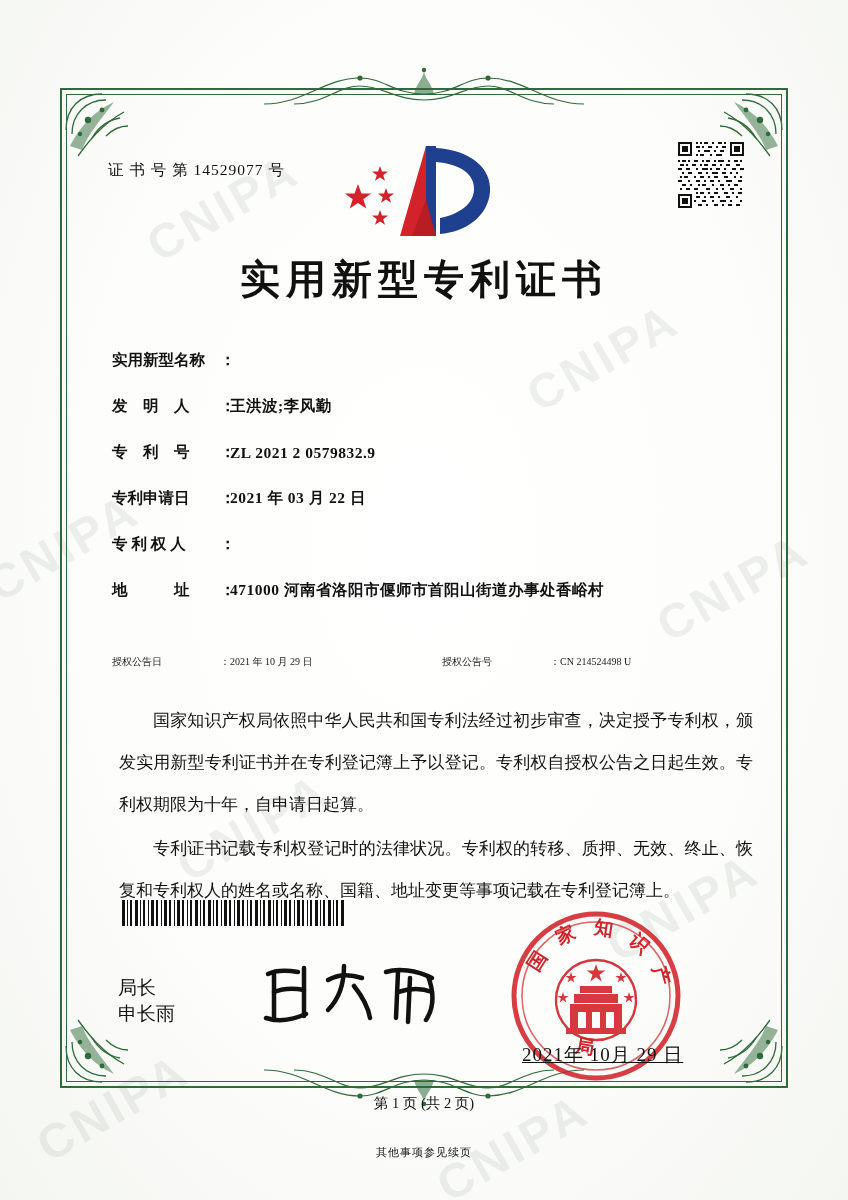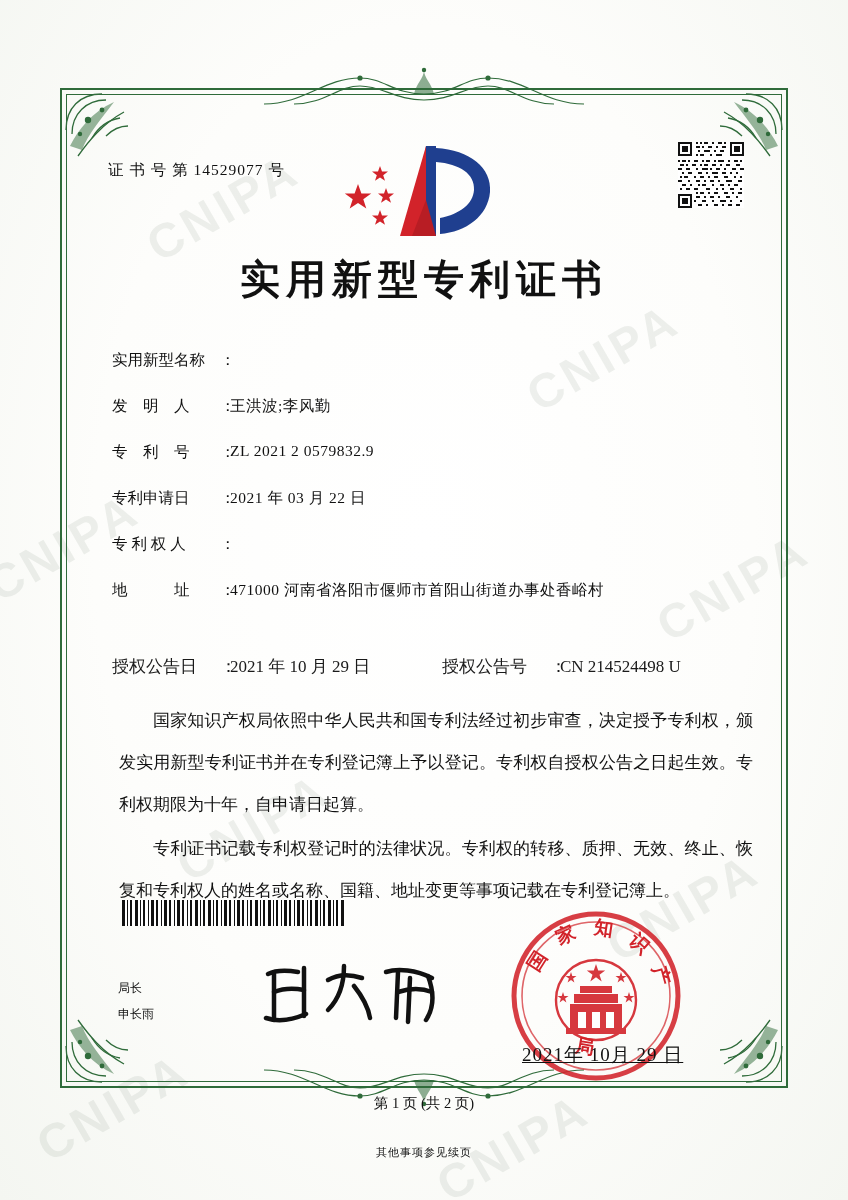--- a/index.html
+++ b/index.html
@@ -112,35 +112,36 @@
     font-family: Liberation Sans, sans-serif;
   }
 
   .fields {
     position: absolute;
     left: 112px; top: 350px;
     width: 640px;
   }
   .field {
     display: flex;
-    align-items: flex-start;
+    align-items: center;
     margin-bottom: 25px;
     font-size: 15.5px;
     color: #111;
+    font-weight: bold;
   }
   .f-label {
     width: 108px;
     flex: 0 0 108px;
     letter-spacing: 0px;
     white-space: nowrap;
   }
   .f-colon { width: 10px; flex: 0 0 10px; }
   .f-value { flex: 1 1 auto; letter-spacing: 0.5px; }
 
-  .row-two { display: flex; align-items: baseline; font-size: 17px; margin-bottom: 25px; }
+  .row-two { display: flex; align-items: baseline; font-size: 10px; margin-bottom: 25px; }
   .row-two .half-a { width: 330px; display: flex; align-items: baseline; }
   .row-two .half-b { display: flex; align-items: baseline; margin-top: 29px; }
 
   .paras {
     position: absolute;
     left: 119px; top: 700px;
     width: 634px;
     font-size: 17px;
     line-height: 42px;
     color: #111;
@@ -150,21 +151,21 @@
 
   .barcode {
     position: absolute;
     left: 122px; top: 900px;
     width: 222px; height: 26px;
   }
 
   .sign-label {
     position: absolute;
     left: 118px; top: 975px;
-    font-size: 12px;
+    font-size: 19px;
     line-height: 26px;
     color: #111;
   }
   .signature {
     position: absolute;
     left: 258px; top: 958px;
     width: 200px; height: 72px;
   }
 
   .seal {

